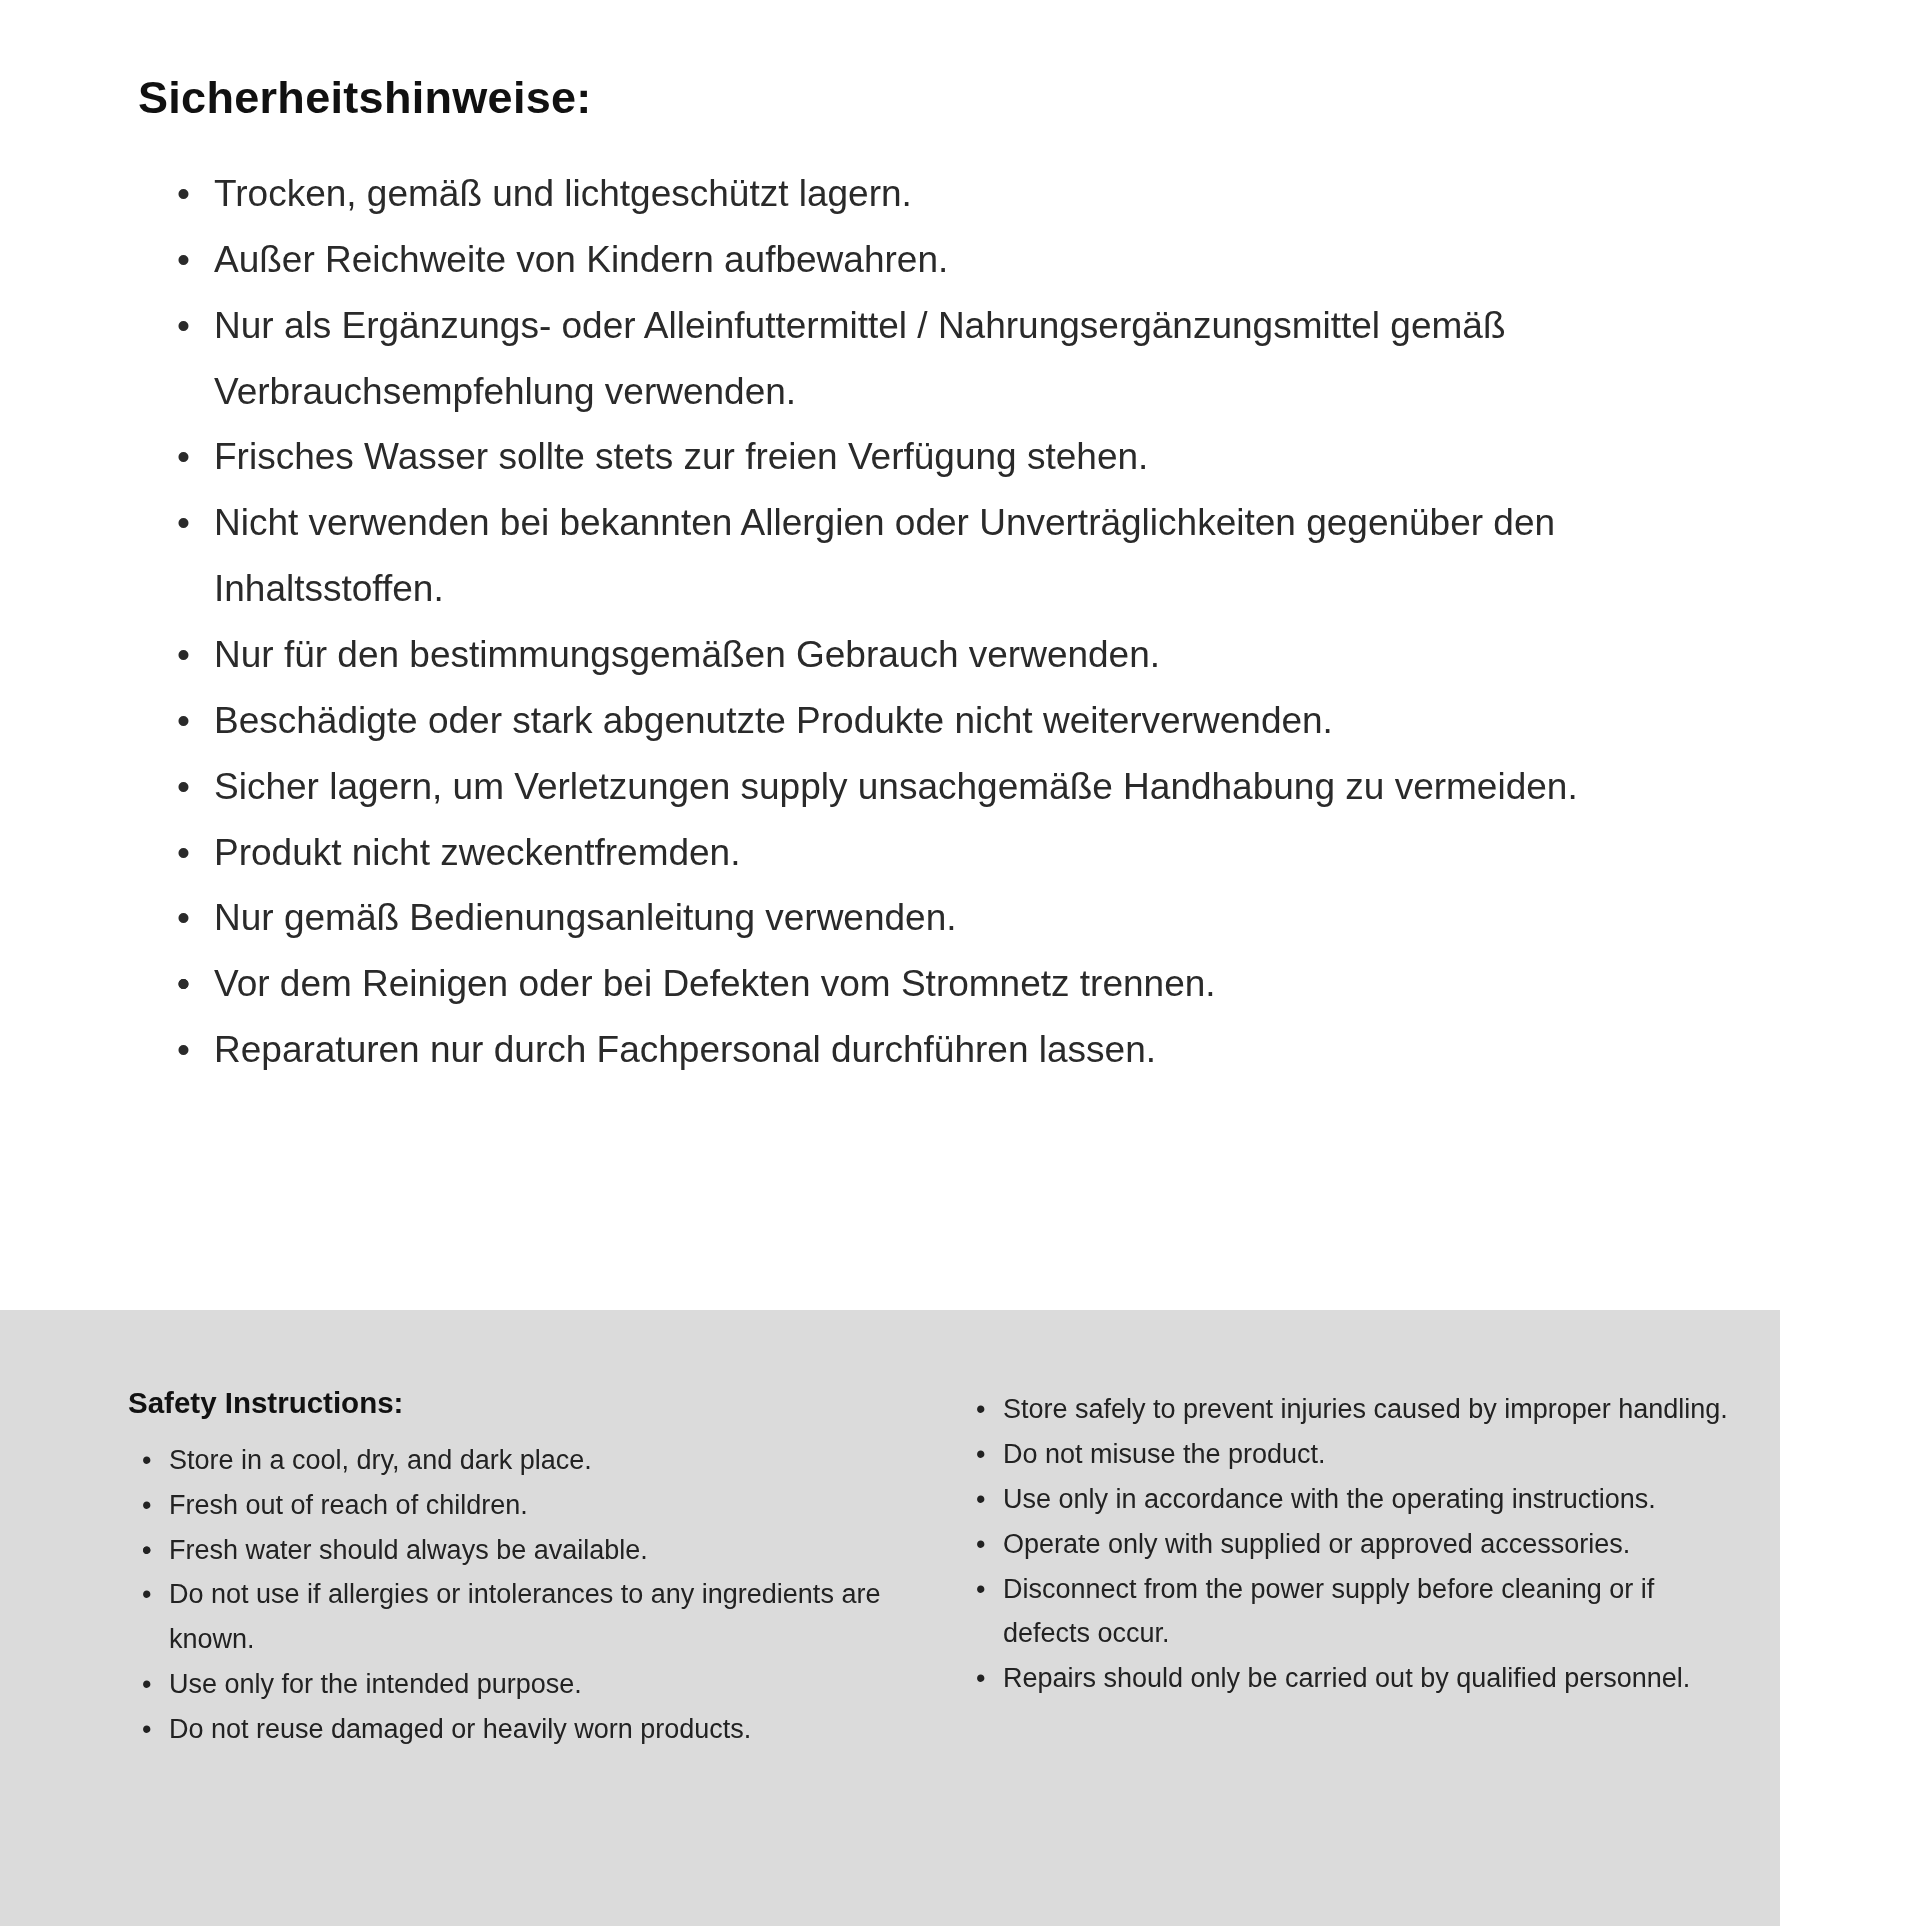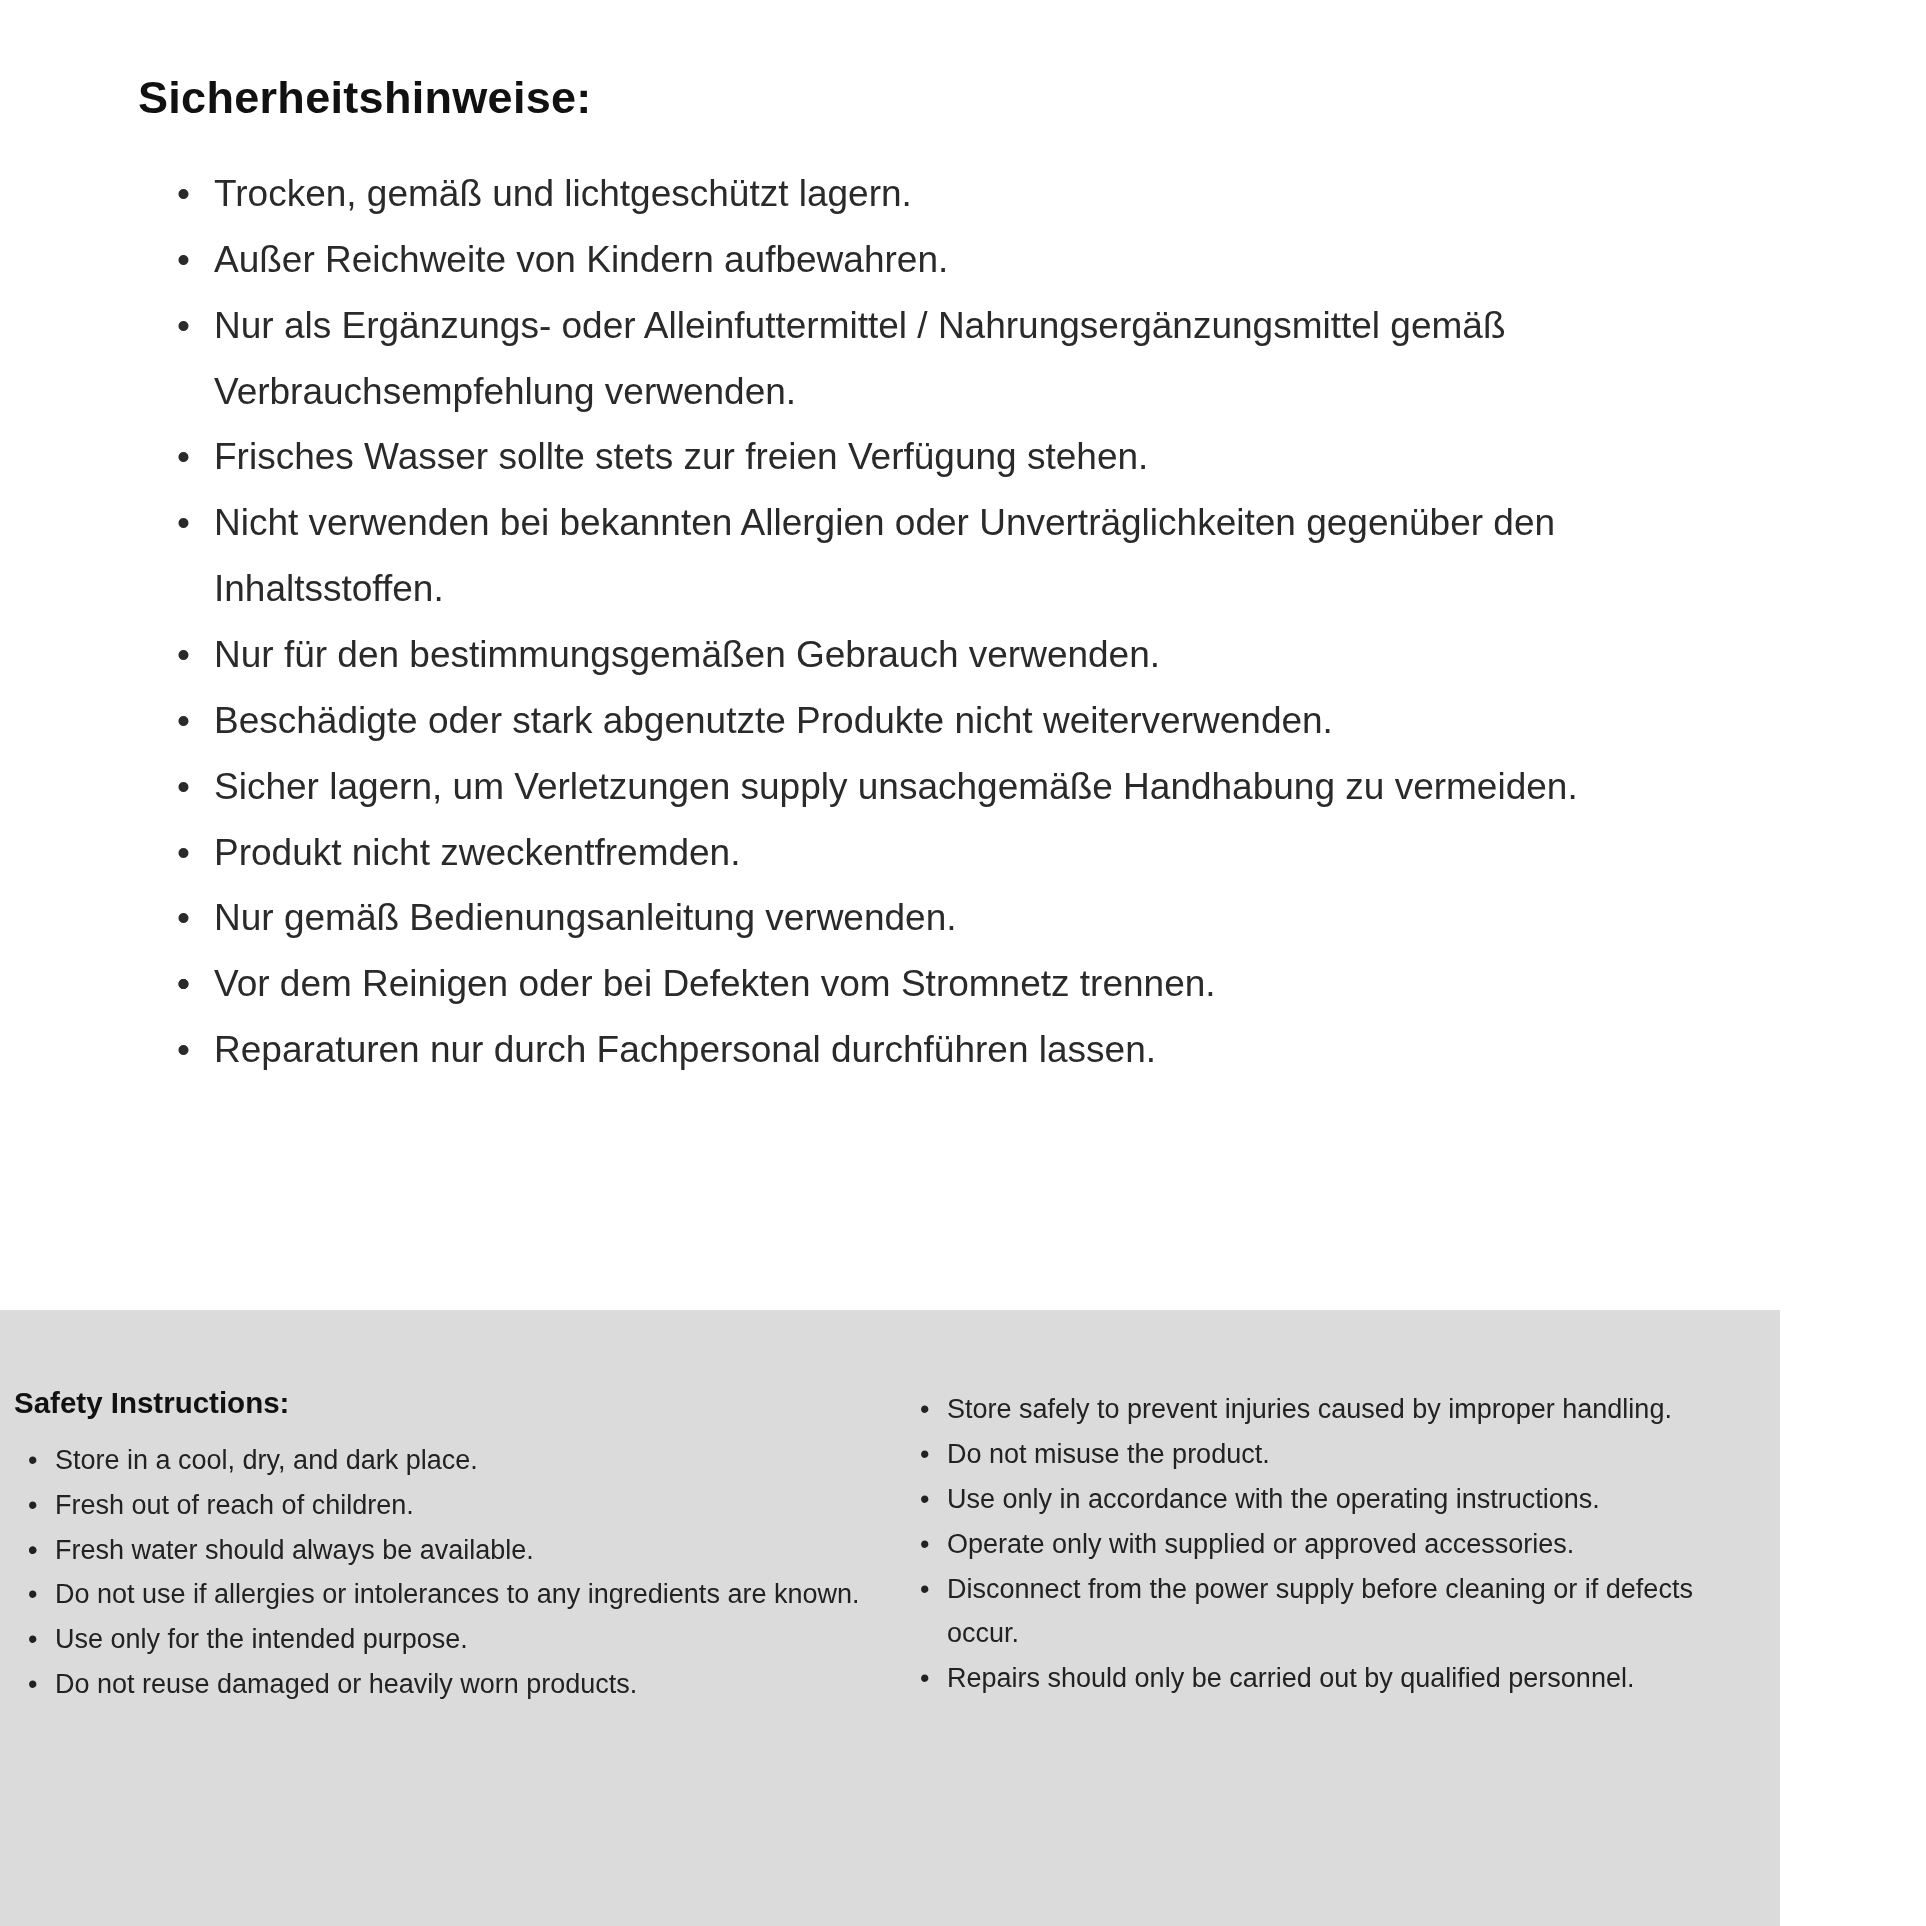--- a/index.html
+++ b/index.html
@@ -7,21 +7,20 @@
   body {
     font-family: "Liberation Sans", "DejaVu Sans", sans-serif;
     background: #ffffff;
     color: #212121;
   }
   .page {
     width: 1780px;
     height: 1926px;
     display: flex;
     flex-direction: column;
-    align-items: flex-end;
   }
 
   
   .section-german {
     flex: 1 1 auto;
     padding: 72px 90px 0 138px;
   }
   .german-title {
     font-size: 45px;
     font-weight: 700;

